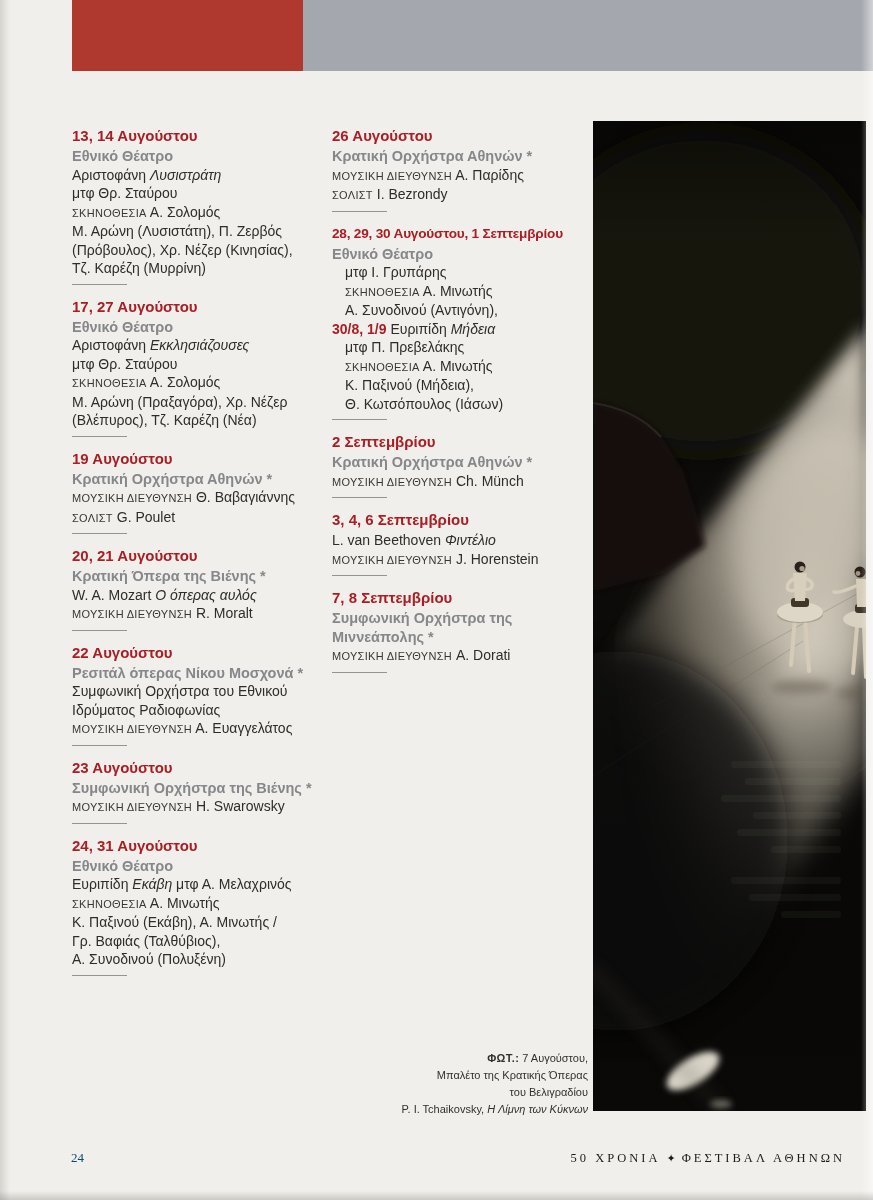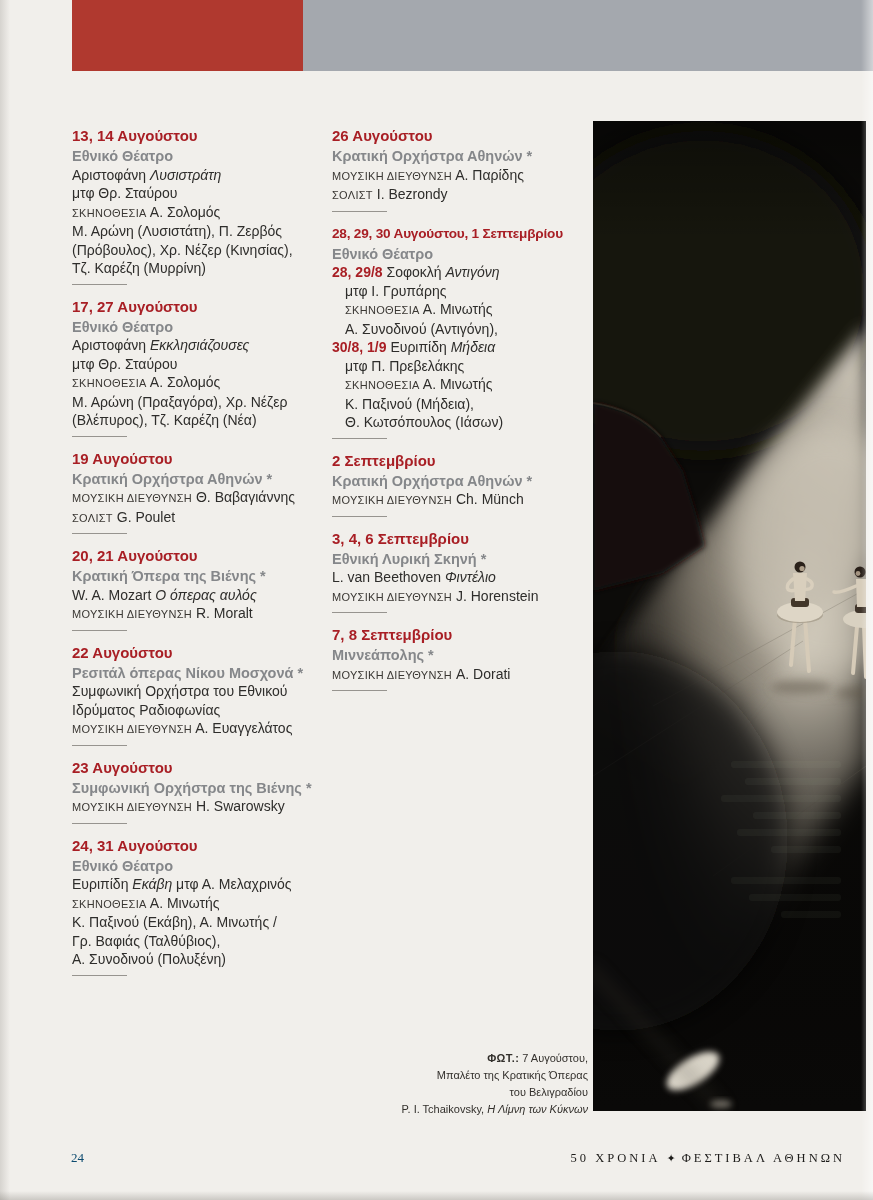--- a/index.html
+++ b/index.html
@@ -114,46 +114,45 @@
       <div class="event">
         <h3 class="event-date">26 Αυγούστου</h3>
         <div class="line venue"><span>Κρατική Ορχήστρα Αθηνών *</span></div>
         <div class="line"><span class="sc-label">ΜΟΥΣΙΚΗ ΔΙΕΥΘΥΝΣΗ</span> <span>Α. Παρίδης</span></div>
         <div class="line"><span class="sc-label">ΣΟΛΙΣΤ</span> <span>I. Bezrondy</span></div>
         <div class="rule"></div>
       </div>
       <div class="event">
         <h3 class="event-date long">28, 29, 30 Αυγούστου, 1 Σεπτεμβρίου</h3>
         <div class="line venue"><span>Εθνικό Θέατρο</span></div>
-        <div class="line"><span class="red-seg">28, 29/8</span><span> Σοφοκλή </span><span class="it">Αντιγόνη</span></div>
         <div class="line indent"><span>μτφ Ι. Γρυπάρης</span></div>
         <div class="line indent"><span class="sc-label">ΣΚΗΝΟΘΕΣΙΑ</span> <span>Α. Μινωτής</span></div>
         <div class="line indent"><span>Α. Συνοδινού (Αντιγόνη),</span></div>
         <div class="line"><span class="red-seg">30/8, 1/9</span><span> Ευριπίδη </span><span class="it">Μήδεια</span></div>
         <div class="line indent"><span>μτφ Π. Πρεβελάκης</span></div>
         <div class="line indent"><span class="sc-label">ΣΚΗΝΟΘΕΣΙΑ</span> <span>Α. Μινωτής</span></div>
         <div class="line indent"><span>Κ. Παξινού (Μήδεια),</span></div>
         <div class="line indent"><span>Θ. Κωτσόπουλος (Ιάσων)</span></div>
         <div class="rule"></div>
       </div>
       <div class="event">
         <h3 class="event-date">2 Σεπτεμβρίου</h3>
         <div class="line venue"><span>Κρατική Ορχήστρα Αθηνών *</span></div>
         <div class="line"><span class="sc-label">ΜΟΥΣΙΚΗ ΔΙΕΥΘΥΝΣΗ</span> <span>Ch. Münch</span></div>
         <div class="rule"></div>
       </div>
       <div class="event">
         <h3 class="event-date">3, 4, 6 Σεπτεμβρίου</h3>
-        <div class="line venue"><span>Εθνική Λυρική Σκηνή *</span></div>
         <div class="line"><span>L. van Beethoven </span><span class="it">Φιντέλιο</span></div>
         <div class="line"><span class="sc-label">ΜΟΥΣΙΚΗ ΔΙΕΥΘΥΝΣΗ</span> <span>J. Horenstein</span></div>
         <div class="rule"></div>
       </div>
       <div class="event">
         <h3 class="event-date">7, 8 Σεπτεμβρίου</h3>
+        <div class="line venue"><span>Συμφωνική Ορχήστρα της</span></div>
         <div class="line venue"><span>Μιννεάπολης *</span></div>
         <div class="line"><span class="sc-label">ΜΟΥΣΙΚΗ ΔΙΕΥΘΥΝΣΗ</span> <span>A. Dorati</span></div>
         <div class="rule"></div>
       </div>
     </div>
 
   <div class="photo">
     <svg width="273" height="990" viewBox="0 0 273 990" xmlns="http://www.w3.org/2000/svg">
       <defs>
         <filter id="b3" x="-40%" y="-40%" width="180%" height="180%">

